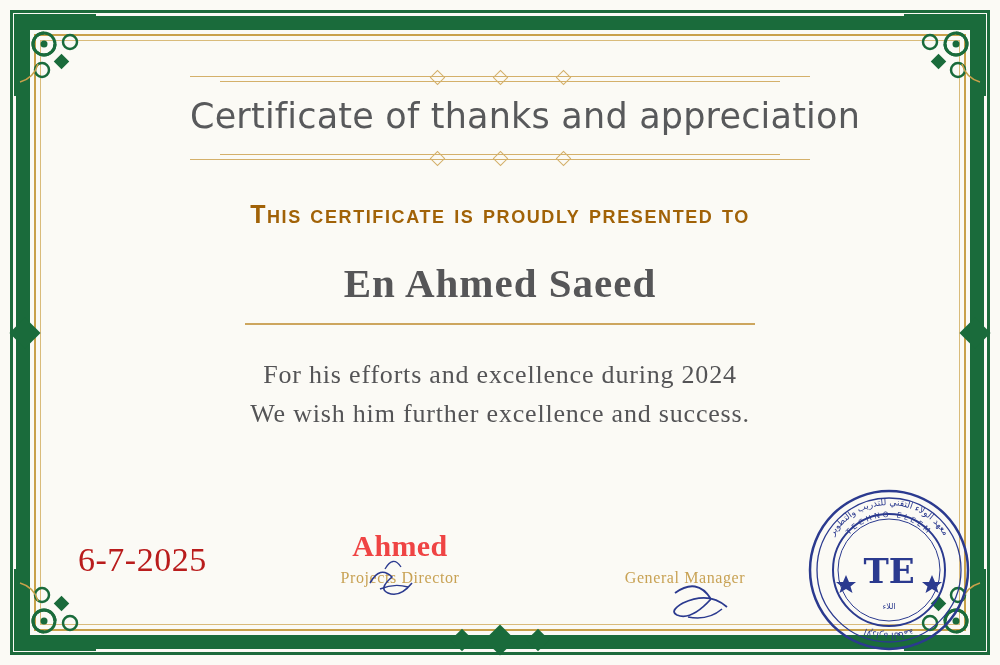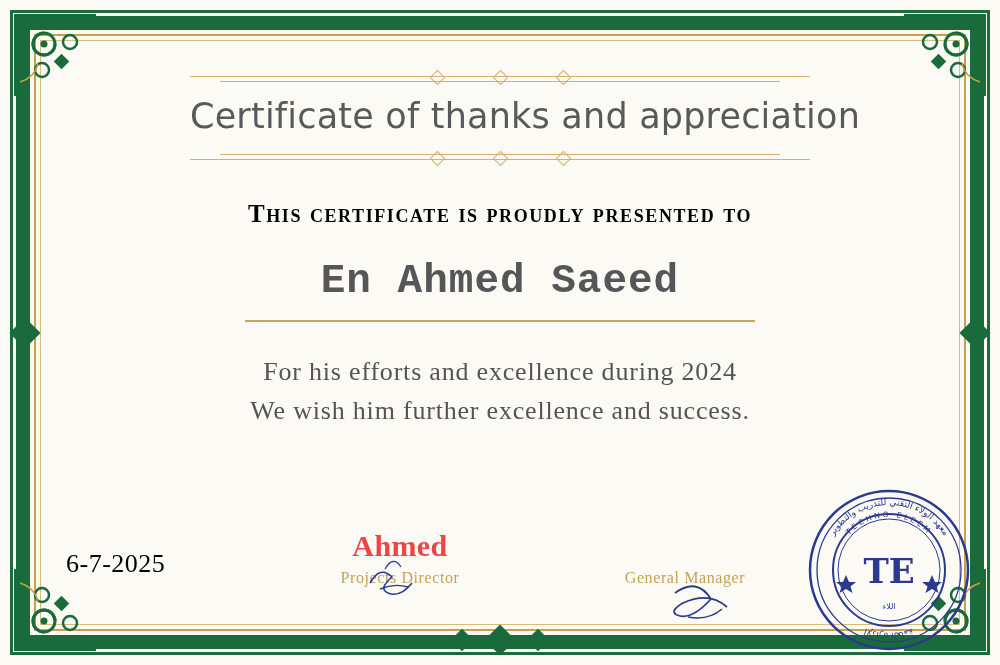--- a/index.html
+++ b/index.html
@@ -121,31 +121,31 @@
     font-size: 35px;
     font-weight: 400;
     color: #58595b;
     letter-spacing: 0.2px;
     line-height: 60px;
     white-space: nowrap;
   }
 
   .presented-line {
     margin-top: 34px;
-    font-family: Liberation Serif, serif;
+    font-family: Liberation Sans, sans-serif;
     font-size: 25px;
     font-variant: small-caps;
     letter-spacing: 1.6px;
-    color: #000000;
+    color: #a16207;
     font-weight: 600;
   }
 
   .recipient {
     margin-top: 30px;
-    font-family: Liberation Mono, monospace;
+    font-family: Liberation Serif, serif;
     font-size: 41px;
     font-weight: bold;
     color: #565658;
     letter-spacing: 1px;
   }
 
   .recipient-rule {
     width: 510px;
     height: 2px;
     background: #cda65e;
@@ -162,25 +162,25 @@
   }
 
   
   .footer {
     position: absolute;
     left: 0; right: 0; bottom: 4px;
     height: 110px;
   }
   .date {
     position: absolute;
-    left: 6px;
+    left: 18px;
     bottom: 26px;
     font-family: "Liberation Serif", serif;
-    font-size: 26px;
-    color: #000000;
+    font-size: 34px;
+    color: #b91c1c;
     letter-spacing: 0.5px;
   }
   .sign-block {
     position: absolute;
     bottom: 18px;
     text-align: center;
     width: 230px;
   }
   .sign-block.one { left: 225px; }
   .sign-block.two { left: 510px; }

